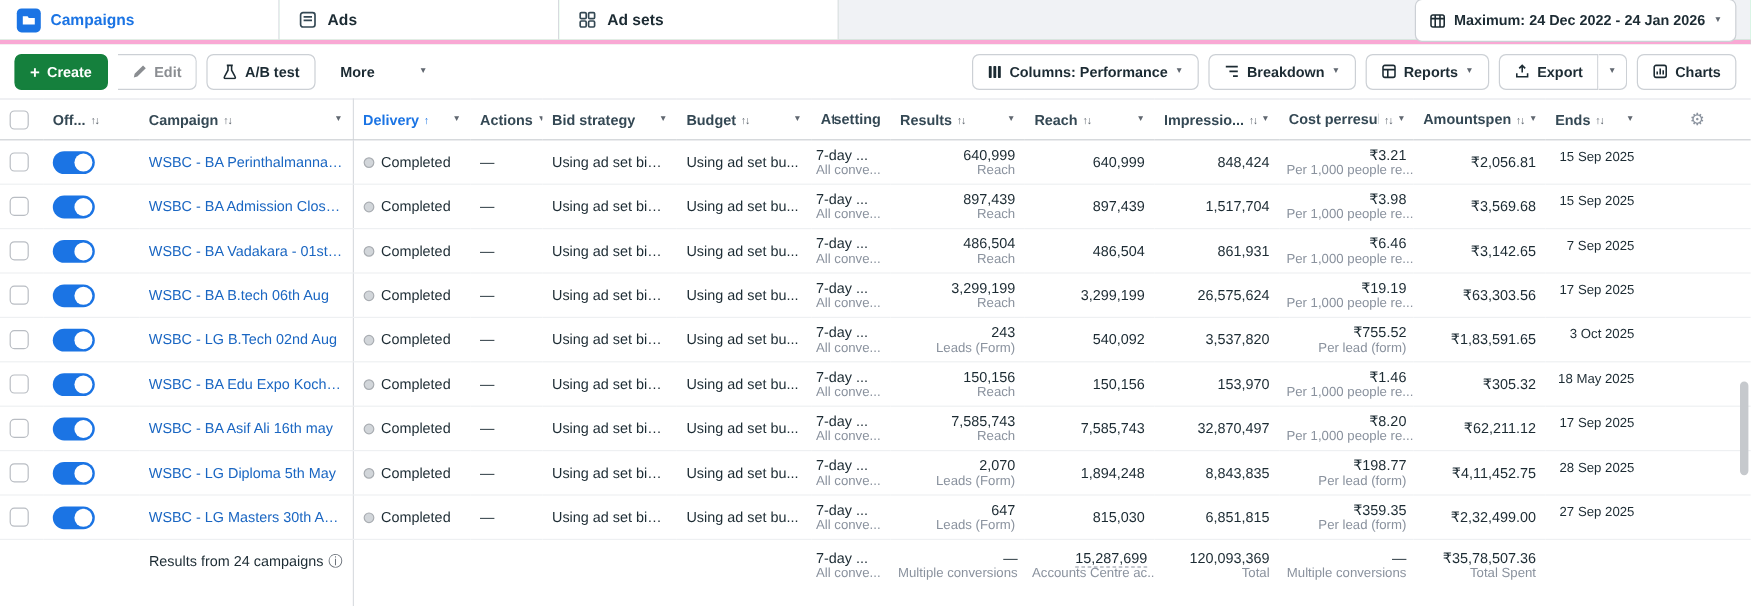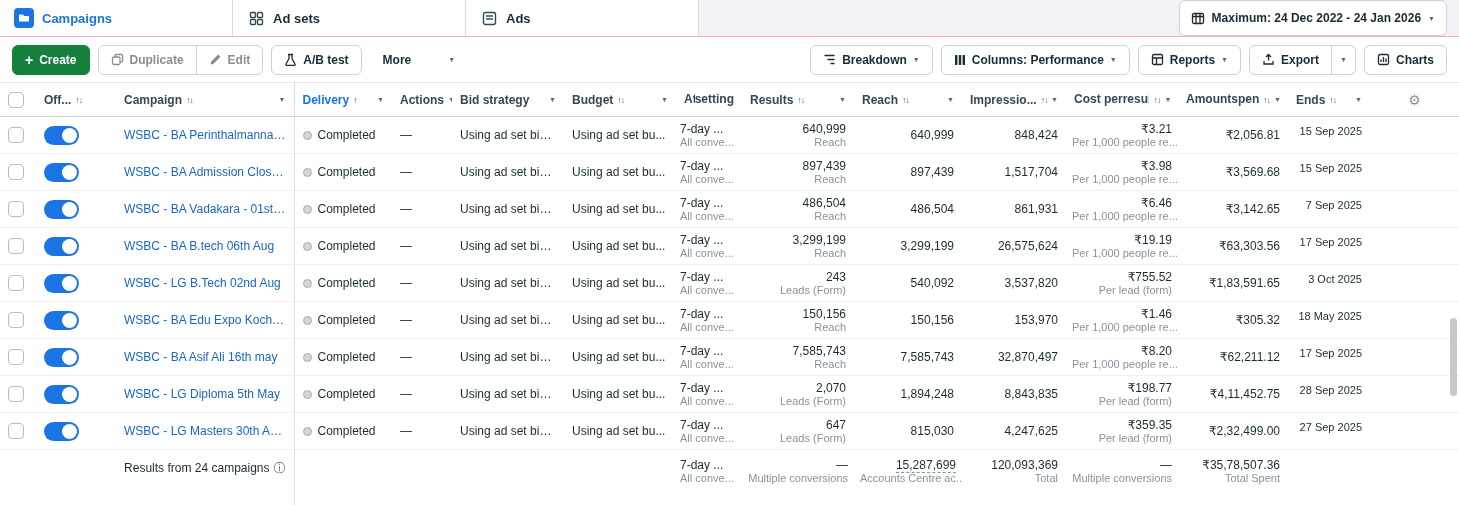--- a/index.html
+++ b/index.html
@@ -4,21 +4,21 @@
 <style>
   * { box-sizing: border-box; margin:0; padding:0; }
   html,body { width:1459px; height:505px; }
   body {
     font-family:"Liberation Sans","DejaVu Sans",sans-serif;
     font-size:12px; color:#1c2b33; background:#fff;
     overflow:hidden; position:relative;
   }
 
   
-  .tabbar { display:flex; height:37px; border-bottom:1px solid #f9a8d4; background:#86efac; }
+  .tabbar { display:flex; height:37px; border-bottom:4px solid #f9a8d4; background:#86efac; }
   .tab { width:233px; display:flex; align-items:center; gap:8px; padding:0 14px;
          border-right:1px solid #d8dadf; font-weight:700; font-size:13px; background:#fff; cursor:pointer; }
   .tab.active { color:#1b74e4; }
   .tab-icon-box { width:20px; height:20px; border-radius:4px; background:#1b74e4;
                   display:flex; align-items:center; justify-content:center; flex:none; }
   .tab-icon-outline { width:18px; height:18px; display:flex; align-items:center; justify-content:center; color:#344854; flex:none; }
   .tab-spacer { flex:1; background:#f0f2f5; display:flex; align-items:center;
                 justify-content:flex-end; padding-right:12px; }
   .date-btn { display:flex; align-items:center; gap:7px; background:#fff;
               border:1px solid #ccd0d5; border-radius:6px; height:36px; padding:0 11px;
@@ -86,36 +86,36 @@
     <span class="tab-icon-box">
       <svg width="12" height="12" viewBox="0 0 12 12">
           <path d="M1 2.5h4l1 1.5h5v5.5H1z" fill="#fff"></path>
         </svg>
     </span>
     <span>Campaigns</span>
   </div>
   <div class="tab">
     <span class="tab-icon-outline">
       <svg width="15" height="15" viewBox="0 0 15 15" fill="none" stroke="#344854" stroke-width="1.4">
+        <rect x="1.5" y="1.5" width="12" height="12" rx="2"></rect>
+          <path d="M4 5h7M4 8h7"></path>
+      </svg>
+    </span>
+    <span>Ads</span>
+  </div>
+  <div class="tab">
+    <span class="tab-icon-outline">
+      <svg width="15" height="15" viewBox="0 0 15 15" fill="none" stroke="#344854" stroke-width="1.4">
         <rect x="1.5" y="1.5" width="5" height="5" rx="1"></rect>
           <rect x="8.5" y="1.5" width="5" height="5" rx="1"></rect>
         <rect x="1.5" y="8.5" width="5" height="5" rx="1"></rect>
           <rect x="8.5" y="8.5" width="5" height="5" rx="1"></rect>
       </svg>
     </span>
     <span>Ad sets</span>
-  </div>
-  <div class="tab">
-    <span class="tab-icon-outline">
-      <svg width="15" height="15" viewBox="0 0 15 15" fill="none" stroke="#344854" stroke-width="1.4">
-        <rect x="1.5" y="1.5" width="12" height="12" rx="2"></rect>
-          <path d="M4 5h7M4 8h7"></path>
-      </svg>
-    </span>
-    <span>Ads</span>
   </div>
   <div class="tab-spacer">
     <div class="date-btn">
       <span class="ic">
         <svg width="14" height="14" viewBox="0 0 14 14" fill="none" stroke="#1c2b33" stroke-width="1.3">
           <rect x="1.5" y="2.5" width="11" height="10" rx="1.5"></rect>
             <path d="M1.5 5.5h11M5 2.5v10M9 2.5v10"></path>
         </svg>
       </span>
       <span>Maximum: 24 Dec 2022 - 24 Jan 2026</span>
@@ -123,29 +123,20 @@
     </div>
   </div>
 </div>
 
 <div class="toolbar">
   <button class="btn green">
     <span class="ic" style="font-size:14px;font-weight:700;">+</span>
     <span>Create</span>
   </button>
   <span class="btn-group">
-    <button class="btn disabled">
-      <span class="ic">
-        <svg width="13" height="13" viewBox="0 0 13 13" fill="none" stroke="#8a8d91" stroke-width="1.3">
-          <rect x="1.5" y="4" width="7.5" height="7.5" rx="1.5"></rect>
-            <path d="M4 4V2.8A1.3 1.3 0 0 1 5.3 1.5h5A1.3 1.3 0 0 1 11.6 2.8v5A1.3 1.3 0 0 1 10.3 9.1H9"></path>
-        </svg>
-      </span>
-      <span>Duplicate</span>
-    </button>
     <button class="btn disabled">
       <span class="ic">
         <svg width="13" height="13" viewBox="0 0 13 13" fill="#8a8d91">
           <path d="M1.5 11.5l.7-3 7-7 2.3 2.3-7 7-3 .7zM9.9 1l2.1 2.1"></path>
         </svg>
       </span>
       <span>Edit</span>
     </button>
   </span>
   <button class="btn">
@@ -157,36 +148,36 @@
     <span>A/B test</span>
   </button>
   <button class="btn ghost">
     <span>More</span>
     <span class="caret">▼</span>
   </button>
 
   <div class="toolbar-right">
     <button class="btn">
       <span class="ic">
-        <svg width="13" height="13" viewBox="0 0 13 13" fill="none" stroke="#1c2b33" stroke-width="1.4">
-          <path d="M1.5 2.5h10M4.5 6.5h7M7.5 10.5h4"></path>
-        </svg>
-      </span>
-      <span>Breakdown</span>
-      <span class="caret">▼</span>
-    </button>
-    <button class="btn">
-      <span class="ic">
         <svg width="12" height="12" viewBox="0 0 12 12" fill="#1c2b33">
           <rect x="1" y="1" width="2.4" height="10" rx="0.6"></rect>
             <rect x="4.8" y="1" width="2.4" height="10" rx="0.6"></rect>
             <rect x="8.6" y="1" width="2.4" height="10" rx="0.6"></rect>
         </svg>
       </span>
       <span>Columns: Performance</span>
+      <span class="caret">▼</span>
+    </button>
+    <button class="btn">
+      <span class="ic">
+        <svg width="13" height="13" viewBox="0 0 13 13" fill="none" stroke="#1c2b33" stroke-width="1.4">
+          <path d="M1.5 2.5h10M4.5 6.5h7M7.5 10.5h4"></path>
+        </svg>
+      </span>
+      <span>Breakdown</span>
       <span class="caret">▼</span>
     </button>
     <button class="btn">
       <span class="ic">
         <svg width="13" height="13" viewBox="0 0 13 13" fill="none" stroke="#1c2b33" stroke-width="1.3">
           <rect x="1.5" y="1.5" width="10" height="10" rx="1.5"></rect>
             <path d="M1.5 5h10M5.5 5v6.5"></path>
         </svg>
       </span>
       <span>Reports</span>
@@ -602,21 +593,21 @@
       <td>Using ad set bu...</td>
       <td style="padding:0 4px;">
           <div class="main">7-day ...</div>
           <div class="sub">All conve...</div>
         </td>
       <td class="num">
           <div class="main">647</div>
           <div class="sub">Leads (Form)</div>
         </td>
       <td class="num">815,030</td>
-      <td class="num">4,247,625</td>
+      <td class="num">6,851,815</td>
       <td class="num" style="padding:0 6px;">
           <div class="main">₹359.35</div>
           <div class="sub">Per lead (form)</div>
         </td>
       <td class="num">₹2,32,499.00</td>
       <td class="c-ends">27 Sep 2025</td>
       <td></td>
     </tr>
   </tbody>
 

